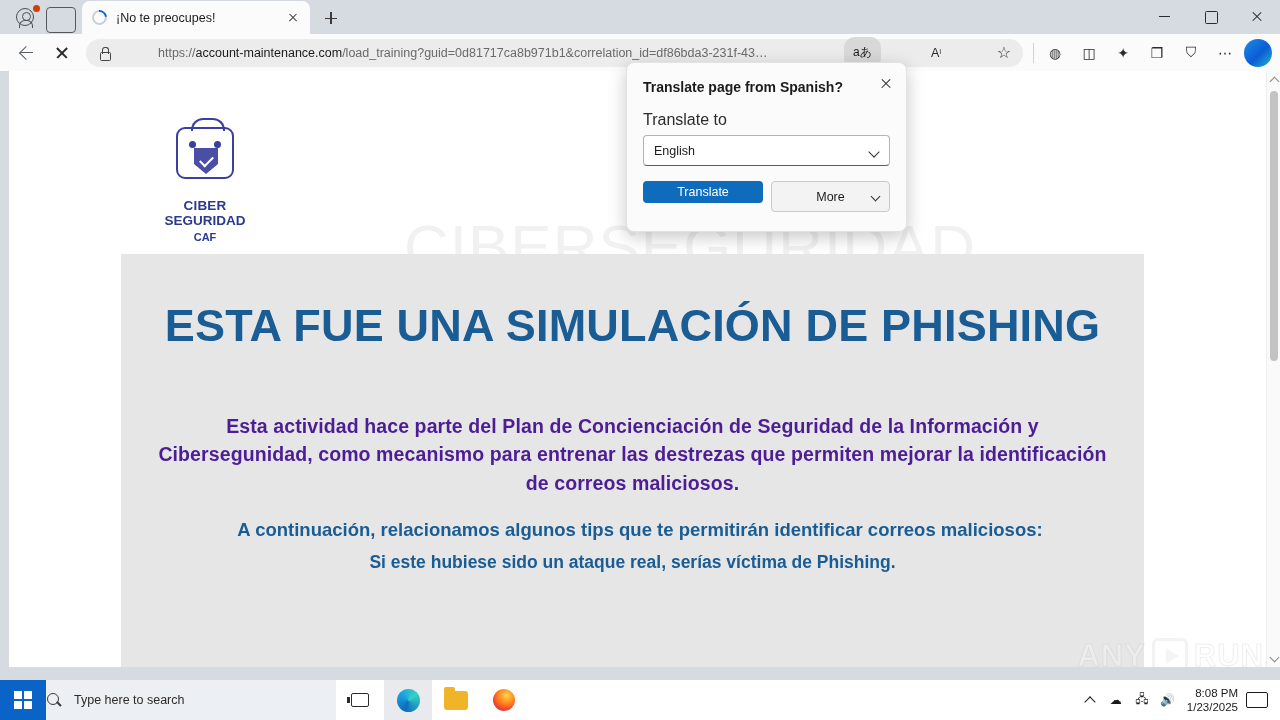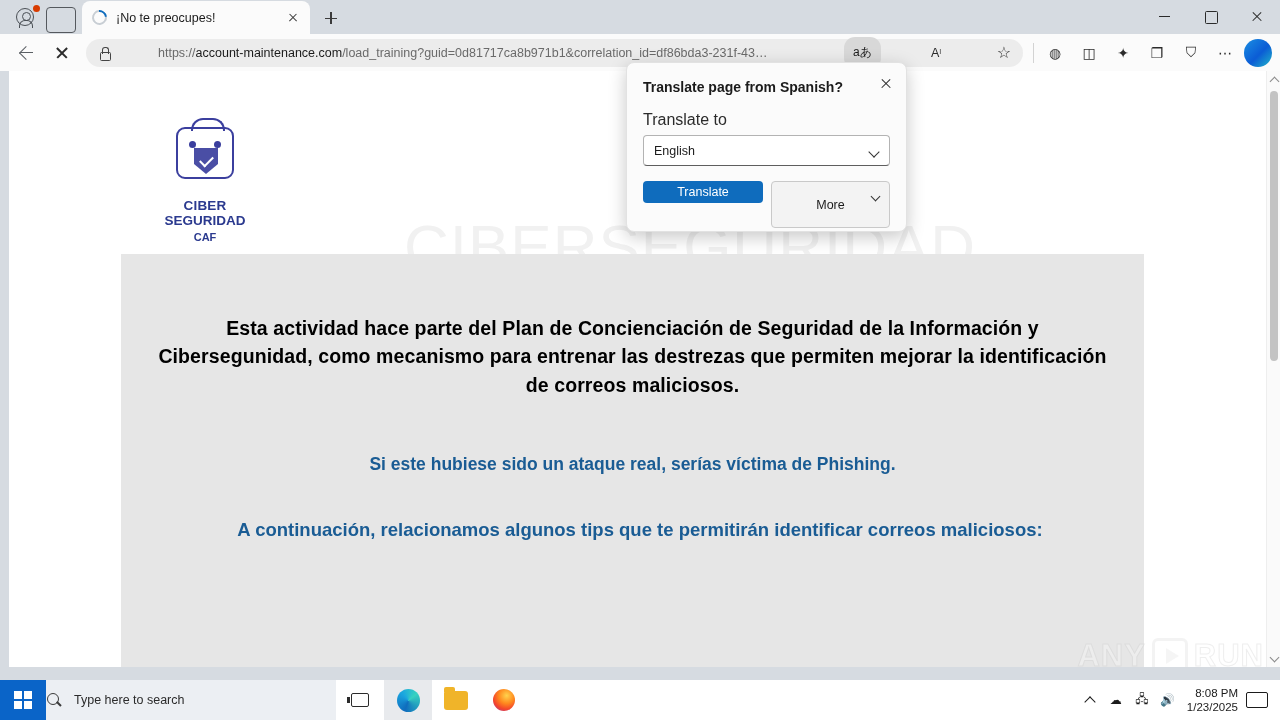--- a/index.html
+++ b/index.html
@@ -200,21 +200,21 @@
   .content-card {
     position: absolute; left: 121px; top: 183px; width: 1023px; bottom: 0;
     background: #e6e6e6;
   }
   .headline {
     margin-top: 46px; text-align: center; font-size: 45px; font-weight: 700;
     color: #1a5c94; letter-spacing: .2px;
   }
   .para1 {
     margin: 60px 28px 0 28px; text-align: center; font-size: 19.5px; font-weight: 700;
-    color: #000000; line-height: 1.45; letter-spacing: .1px;
+    color: #4c1d95; line-height: 1.45; letter-spacing: .1px;
   }
   .para2 {
     margin: 55px 28px 0 28px; text-align: center; font-size: 17.5px; font-weight: 700;
     color: #1a5c94;
   }
   .para3 {
     position: absolute; left: 0; top: 448px; width: 100%; text-align: center;
     font-size: 18.5px; font-weight: 700; color: #1a5c94;
   }
 
@@ -242,21 +242,21 @@
   .tp-select .chev {
     position: absolute; right: 11px; top: 12px; width: 8px; height: 8px;
     border-right: 1.4px solid #333; border-bottom: 1.4px solid #333; transform: rotate(45deg);
   }
   .tp-actions { margin-top: 15px; display: flex; gap: 8px; }
   .tp-primary {
     width: 120px; height: 22px; background: #0f6cbd; color: #fff; border-radius: 4px;
     display: flex; align-items: center; justify-content: center; font-size: 12.5px;
   }
   .tp-secondary {
-    width: 119px; height: 47px; background: #f3f3f3; border: 1px solid #c9c9c9; border-radius: 4px;
+    width: 119px; height: 31px; background: #f3f3f3; border: 1px solid #c9c9c9; border-radius: 4px;
     display: flex; align-items: center; justify-content: center; font-size: 12.5px; color: #1b1b1b;
     position: relative;
   }
   .tp-secondary .chev2 {
     position: absolute; right: 10px; top: 11px; width: 7px; height: 7px;
     border-right: 1.3px solid #333; border-bottom: 1.3px solid #333; transform: rotate(45deg);
   }
 
   
   .watermark {
@@ -386,20 +386,21 @@
         </div>
       </div>
       <div class="logo-t1">CIBER</div>
       <div class="logo-t2">SEGURIDAD</div>
       <div class="logo-t3">CAF</div>
     </div>
 
     <div class="ghost-title">CIBERSEGURIDAD</div>
 
     <div class="content-card">
+      <div class="headline">ESTA FUE UNA SIMULACIÓN DE PHISHING</div>
       <div class="para1">Esta actividad hace parte del Plan de Concienciación de Seguridad de la Información y Cibersegunidad, como mecanismo para entrenar las destrezas que permiten mejorar la identificación de correos maliciosos.</div>
       <div class="para2">Si este hubiese sido un ataque real, serías víctima de Phishing.</div>
     </div>
     <div class="para3">A continuación, relacionamos algunos tips que te permitirán identificar correos maliciosos:</div>
 
     <div class="scrollbar">
       <div class="scroll-arrow up"></div>
       <div class="scroll-thumb"></div>
       <div class="scroll-arrow down"></div>
     </div>

